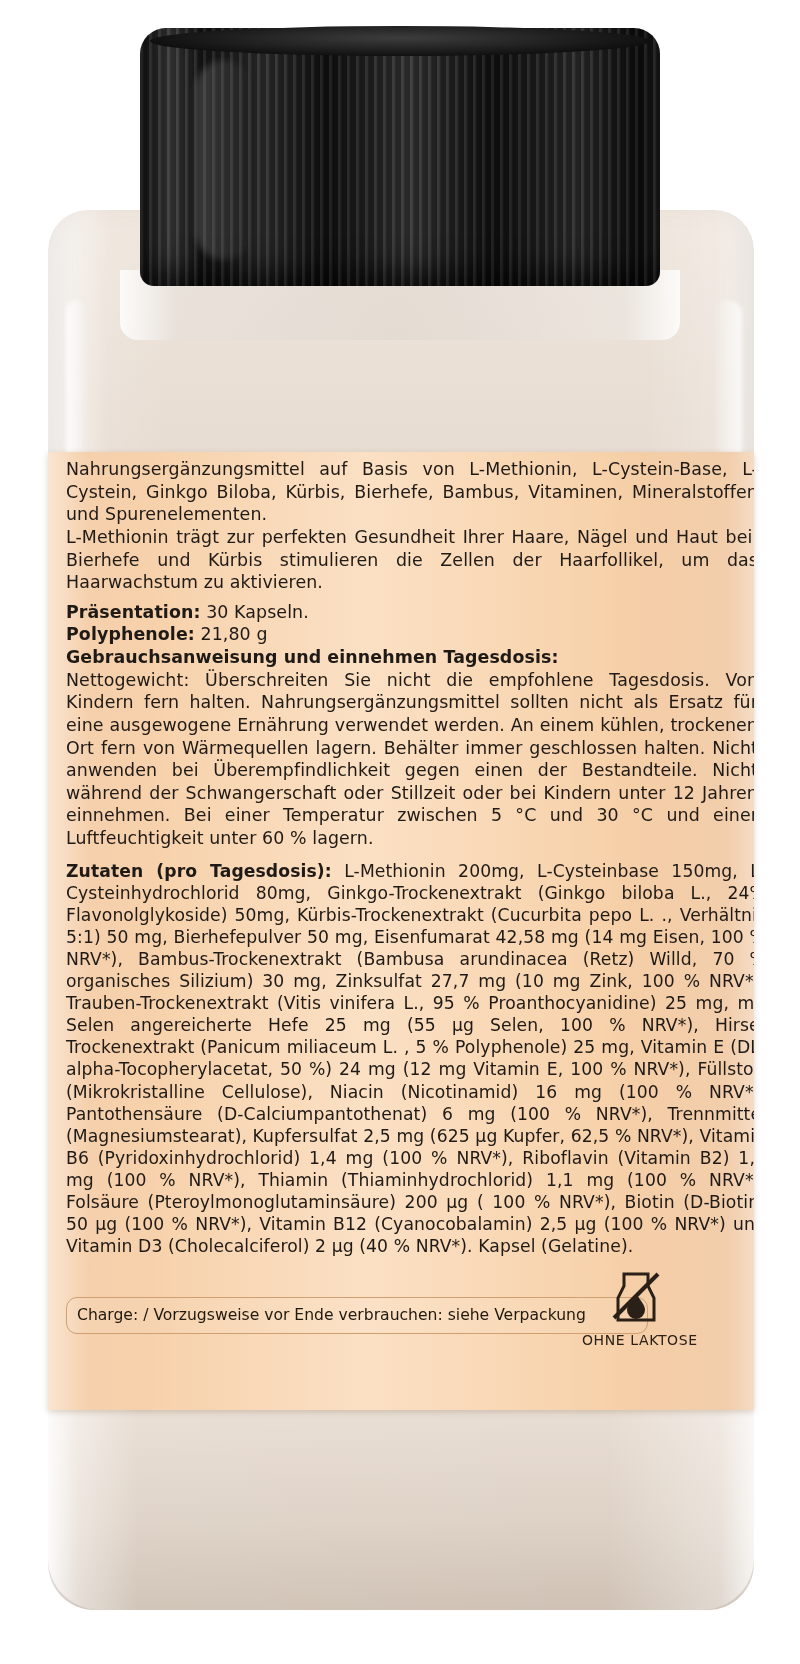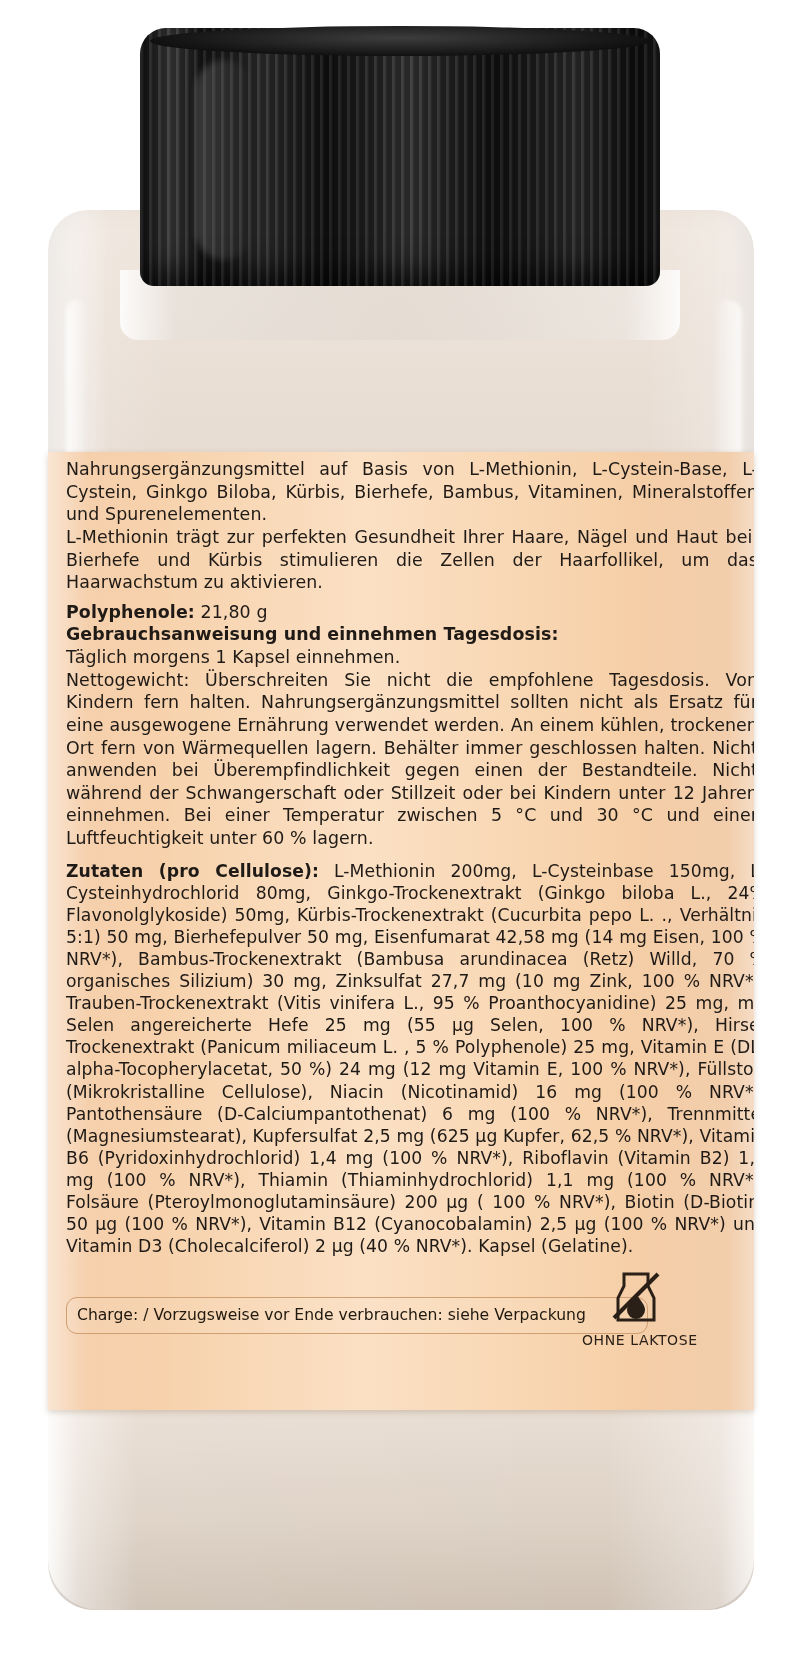--- a/index.html
+++ b/index.html
@@ -318,36 +318,39 @@
   <div class="cap-shine"></div>
 
   <div class="label">
     <div class="label-inner">
 
       <p class="para block1">Nahrungsergänzungsmittel auf Basis von L-Methionin, L-Cystein-Base, L-Cystein, Ginkgo Biloba, Kürbis, Bierhefe, Bambus, Vitaminen, Mineralstoffen und Spurenelementen.</p>
       <p class="para block1">L-Methionin trägt zur perfekten Gesundheit Ihrer Haare, Nägel und Haut bei. Bierhefe und Kürbis stimulieren die Zellen der Haarfollikel, um das Haarwachstum zu aktivieren.</p>
 
       <div class="spacer-sm"></div>
 
+      <p class="line-tight">
+        <span class="b">Präsentation:</span>
+        <span>30 Kapseln.</span>
+      </p>
 
       <p class="line-tight">
         <span class="b">Polyphenole:</span>
         <span>21,80 g</span>
       </p>
 
       <p class="para b" style="text-align:justify;">Gebrauchsanweisung und einnehmen Tagesdosis:</p>
-      <p class="line-tight">Täglich morgens 1 Kapsel einnehmen.</p>
 
       <p class="para">
         <span>Nettogewicht:</span>
         <span>Überschreiten Sie nicht die empfohlene Tagesdosis. Von Kindern fern halten. Nahrungsergänzungsmittel sollten nicht als Ersatz für eine ausgewogene Ernährung verwendet werden. An einem kühlen, trockenen Ort fern von Wärmequellen lagern. Behälter immer geschlossen halten. Nicht anwenden bei Überempfindlichkeit gegen einen der Bestandteile. Nicht während der Schwangerschaft oder Stillzeit oder bei Kindern unter 12 Jahren einnehmen. Bei einer Temperatur zwischen 5 °C und 30 °C und einer Luftfeuchtigkeit unter 60 % lagern.</span>
       </p>
 
       <p class="ingredients">
-        <span class="b">Zutaten (pro Cellulose):</span>
+        <span class="b">Zutaten (pro Tagesdosis):</span>
         <span>L-Methionin 200mg, L-Cysteinbase 150mg, L-Cysteinhydrochlorid 80mg, Ginkgo-Trockenextrakt (Ginkgo biloba L., 24% Flavonolglykoside) 50mg, Kürbis-Trockenextrakt (Cucurbita pepo L. ., Verhältnis 5:1) 50 mg, Bierhefepulver 50 mg, Eisenfumarat 42,58 mg (14 mg Eisen, 100 % NRV*), Bambus-Trockenextrakt (Bambusa arundinacea (Retz) Willd, 70 % organisches Silizium) 30 mg, Zinksulfat 27,7 mg (10 mg Zink, 100 % NRV*), Trauben-Trockenextrakt (Vitis vinifera L., 95 % Proanthocyanidine) 25 mg, mit Selen angereicherte Hefe 25 mg (55 µg Selen, 100 % NRV*), Hirse-Trockenextrakt (Panicum miliaceum L. , 5 % Polyphenole) 25 mg, Vitamin E (DL-alpha-Tocopherylacetat, 50 %) 24 mg (12 mg Vitamin E, 100 % NRV*), Füllstoff (Mikrokristalline Cellulose), Niacin (Nicotinamid) 16 mg (100 % NRV*), Pantothensäure (D-Calciumpantothenat) 6 mg (100 % NRV*), Trennmittel (Magnesiumstearat), Kupfersulfat 2,5 mg (625 µg Kupfer, 62,5 % NRV*), Vitamin B6 (Pyridoxinhydrochlorid) 1,4 mg (100 % NRV*), Riboflavin (Vitamin B2) 1,4 mg (100 % NRV*), Thiamin (Thiaminhydrochlorid) 1,1 mg (100 % NRV*), Folsäure (Pteroylmonoglutaminsäure) 200 µg ( 100 % NRV*), Biotin (D-Biotin) 50 µg (100 % NRV*), Vitamin B12 (Cyanocobalamin) 2,5 µg (100 % NRV*) und Vitamin D3 (Cholecalciferol) 2 µg (40 % NRV*). Kapsel (Gelatine).</span>
       </p>
 
     </div>
 
     <div class="charge-box">
       <span>Charge: / Vorzugsweise vor Ende verbrauchen: siehe Verpackung</span>
     </div>
 
     <div class="icon-lactose">

